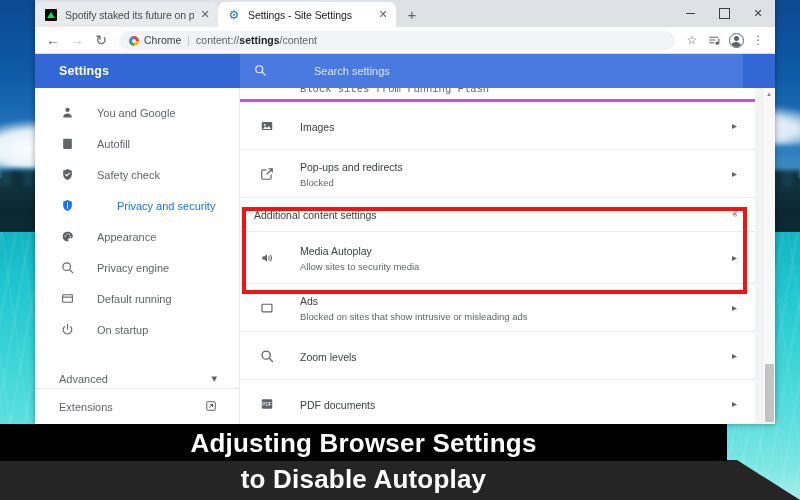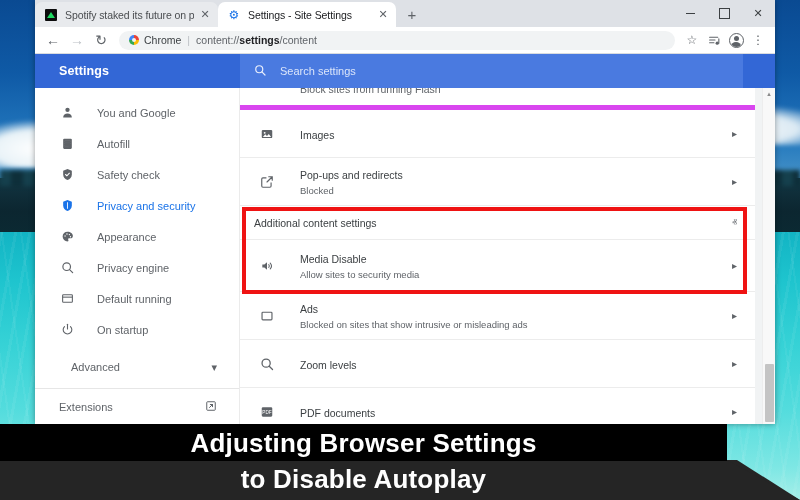--- a/index.html
+++ b/index.html
@@ -121,21 +121,21 @@
   .navbtn {
     width:24px; height:24px; display:flex; align-items:center; justify-content:center;
     font-size:14px; color:#5f6368; flex:0 0 24px;
   }
   .navbtn.disabled { color:#bdc1c6; }
   .omnibox {
     flex:1 1 auto; height:19px; background:#f1f3f4; border-radius:10px;
     display:flex; align-items:center; padding:0 10px; margin:0 6px;
     font-size:10.5px; color:#202124; overflow:hidden; white-space:nowrap;
   }
-  .chrome-badge { display:flex; align-items:center; flex:0 0 auto; }
+  .chrome-badge { display:flex; align-items:flex-end; flex:0 0 auto; }
   .chrome-dot {
     width:10px; height:10px; border-radius:50%;
     background: conic-gradient(#ea4335 0 25%, #fbbc04 25% 50%, #34a853 50% 75%, #4285f4 75% 100%);
     position:relative; margin-right:5px;
   }
   .chrome-dot:after{
     content:""; position:absolute; left:3px; top:3px; width:4px; height:4px;
     border-radius:50%; background:#f1f3f4;
   }
   .chrome-name { color:#3c4043; }
@@ -167,21 +167,21 @@
   }
   .sh-left {
     width:205px; flex:0 0 205px; display:flex; align-items:center;
     padding-left:24px; color:#fff; font-size:12.5px; font-weight:bold;
     letter-spacing:0.1px;
   }
   .sh-searchwrap { flex:1 1 auto; display:flex; align-items:center; padding-right:32px; }
   .sh-search {
     flex:1 1 auto; height:34px; background:#4a7ae0;
     display:flex; align-items:center; padding-left:14px;
-    color:#e8eefc; font-size:11px;
+    color:#e8eefc; font-size:11px;gap:34px;
   }
   .sh-search .mag { margin-right:14px; font-size:12px; color:#e8eefc; }
   .sh-search input {
     border:0; outline:0; background:transparent; color:#fff;
     font-family:"Liberation Sans", sans-serif; font-size:11px; width:100%;
   }
   .sh-search input::placeholder { color:#dbe5fa; opacity:1; }
 
   .settings-body { display:flex; height:336px; }
 
@@ -192,24 +192,24 @@
   }
   .side-item {
     height:31px; display:flex; align-items:center; padding-left:24px;
     font-size:11px; color:#5f6368;text-align:right;
   }
   .side-item .si-icon {
     width:17px; flex:0 0 17px; margin-right:21px;
     font-size:12px; color:#5f6368; text-align:center; line-height:1;
     display:flex; align-items:center; justify-content:center;
   }
-  .side-item.selected { color:#1a73e8; }
+  .side-item.selected { color:#1a73e8;gap:20px; }
   .side-item.selected .si-icon { color:#1a73e8; }
   .side-adv {
-    height:36px; display:flex; align-items:center; padding:0 22px 0 36px;
+    height:36px; display:flex; align-items:flex-end; padding:0 22px 0 24px;
     font-size:11px; color:#5f6368; margin-top:4px;
   }
   .side-adv .lbl { flex:1 1 auto; }
   .side-divider { height:1px; background:#e6e6e6; margin:3px 0 0 0; }
   .side-ext {
     height:36px; display:flex; align-items:center; padding:0 22px 0 24px;
     font-size:11px; color:#5f6368;
   }
   .side-ext .lbl { flex:1 1 auto; }
 
@@ -230,22 +230,23 @@
     width:18px; flex:0 0 18px; margin:0 24px 0 18px;
     display:flex; align-items:center; justify-content:center;
     color:#5f6368; font-size:13px;
   }
   .row .r-text { flex:1 1 auto; }
   .row .r-title { font-size:10.5px; color:#3c4043; line-height:14px; }
   .row .r-sub { font-size:9.5px; color:#5f6368; line-height:14px; margin-top:1px; }
   .row .r-arrow { flex:0 0 12px; color:#5f6368; font-size:10px; text-align:right; }
 
   .row-partial {
-    height:22px; overflow:hidden; position:relative;
-    border-bottom:5px solid #d946ef;
+    height:14px; overflow:hidden; position:relative;
+    border-bottom:3px solid #d946ef;
+    font-family:Liberation Mono, monospace;
   }
   .row-partial .pt {
     position:absolute; left:60px; top:-5px; font-size:10.5px; color:#5f6368;
   }
 
   .group-header {
     display:flex; align-items:center; height:34px;
     padding:0 18px 0 14px; border-bottom:1px solid #ececec;
   }
   .group-header .gh-label { flex:1 1 auto; font-size:10.5px; color:#3c4043; }
@@ -523,21 +524,21 @@
           </div>
 
           <div class="row" style="min-height:52px">
             <span class="r-icon">
               <svg width="14" height="14" viewBox="0 0 24 24">
                   <path d="M4 9.5h3.5L12 5.5v13L7.5 14.5H4z" fill="#5f6368"></path>
                   <path d="M15 9.5a4 4 0 010 5M17.5 7a7.5 7.5 0 010 10" stroke="#5f6368" stroke-width="1.8" fill="none" stroke-linecap="round"></path>
                 </svg>
             </span>
             <span class="r-text">
-              <span class="r-title">Media Disable</span>
+              <span class="r-title">Media Autoplay</span>
               <span class="r-sub" style="display:block">Allow sites to security media</span>
             </span>
             <span class="r-arrow">▸</span>
           </div>
 
           <div class="row">
             <span class="r-icon">
               <svg width="14" height="14" viewBox="0 0 24 24" fill="none" stroke="#5f6368" stroke-width="2">
                   <rect x="3.5" y="5.5" width="17" height="13" rx="1.5"></rect>
                 </svg>

